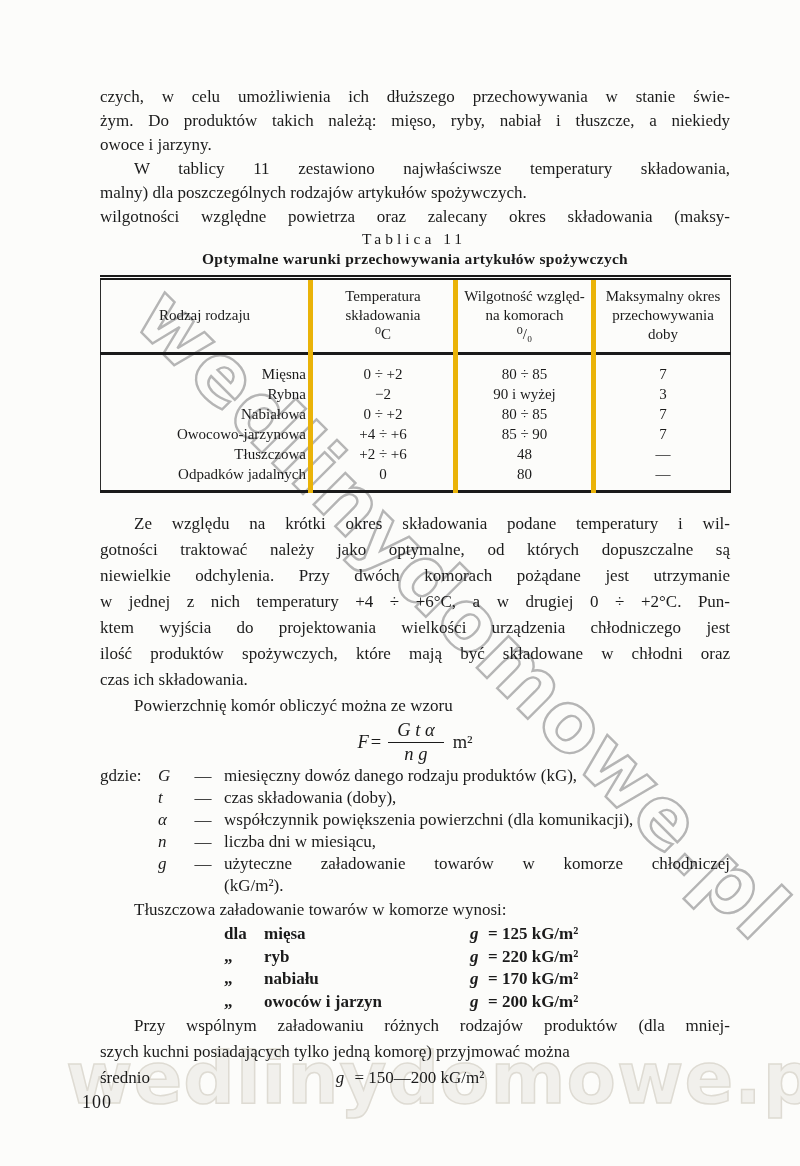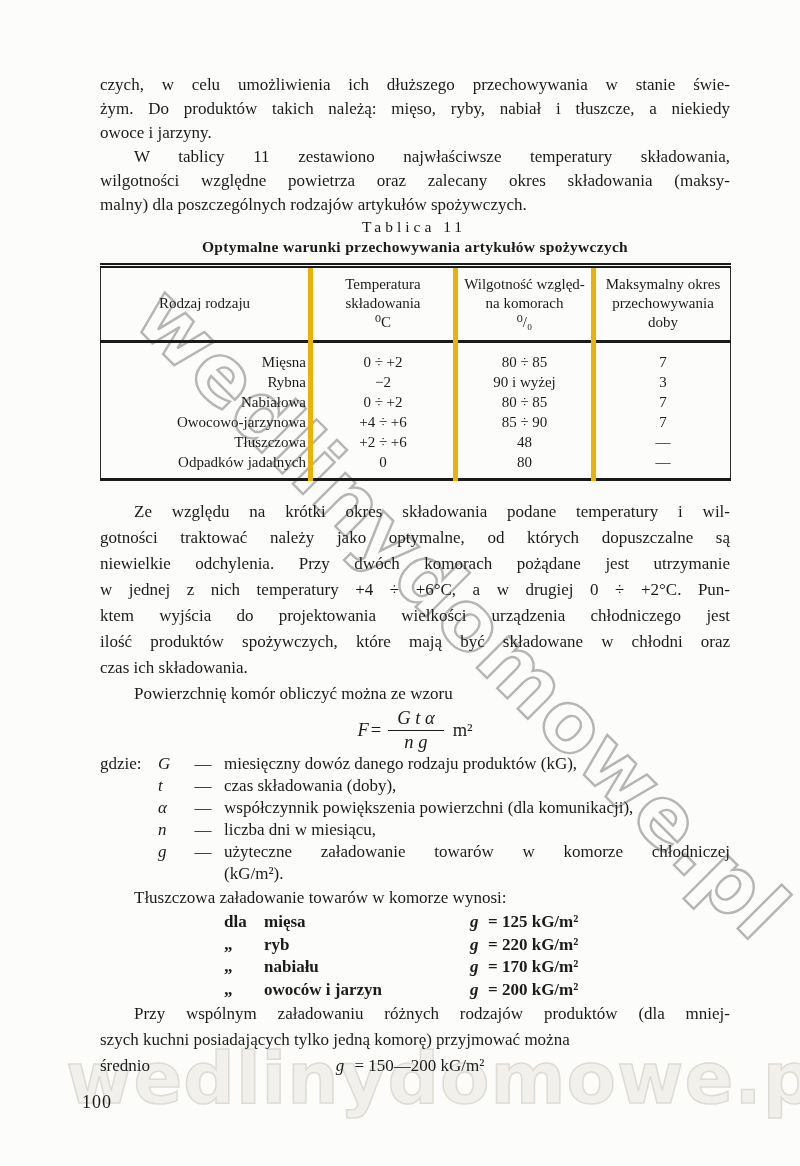--- a/index.html
+++ b/index.html
@@ -17,21 +17,21 @@
     fill:none; stroke:#a4a4a4; stroke-width:2.4; opacity:.8;
   }
   .wm-bottom {
     position:absolute; left:66px; top:1048px;
     font-family:"DejaVu Sans",sans-serif; font-weight:bold;
     font-size:72px; letter-spacing:1px; line-height:60px;
     color:#f1f0ec; -webkit-text-stroke:1.5px #dedbd3;
     pointer-events:none; white-space:nowrap;
   }
   
-  .content { position:absolute; left:100px; top:73px; width:630px; z-index:1; font-size:17px; }
+  .content { position:absolute; left:100px; top:85px; width:630px; z-index:1; font-size:17px; }
   .para .line { line-height:24px; text-align:justify; text-align-last:justify; }
   .para.lh26 .line { line-height:26px; }
   .para .line.last { text-align-last:auto; }
   .para.indent-first .line.first { text-indent:34px; }
   
   .table-label { text-align:center; font-size:15.5px; letter-spacing:4px; line-height:19px; padding-right:2px; }
   .table-title { text-align:center; font-weight:bold; font-size:15.5px; line-height:22px; margin-top:0; letter-spacing:.3px; }
   table.t11 {
     width:630px; border-collapse:collapse; margin-top:5px; table-layout:fixed;
     border-top:5px double #1a1a1a; border-bottom:3px solid #1a1a1a;
@@ -95,22 +95,22 @@
     <div class="para">
 
     <div class="line first">czych, w celu umożliwienia ich dłuższego przechowywania w stanie świe-</div>
         <div class="line">żym. Do produktów takich należą: mięso, ryby, nabiał i tłuszcze, a niekiedy</div>
         <div class="line last">owoce i jarzyny.</div>
       </div>
 
     <div class="para indent-first">
 
     <div class="line first">W tablicy 11 zestawiono najwłaściwsze temperatury składowania,</div>
+        <div class="line last">malny) dla poszczególnych rodzajów artykułów spożywczych.</div>
         <div class="line">wilgotności względne powietrza oraz zalecany okres składowania (maksy-</div>
-        <div class="line last">malny) dla poszczególnych rodzajów artykułów spożywczych.</div>
       </div>
 
     <div class="table-label">Tablica 11</div>
     <div class="table-title">Optymalne warunki przechowywania artykułów spożywczych</div>
 
     <table class="t11">
       <colgroup>
           <col class="c1">
           <col class="c2">
           <col class="c3">

